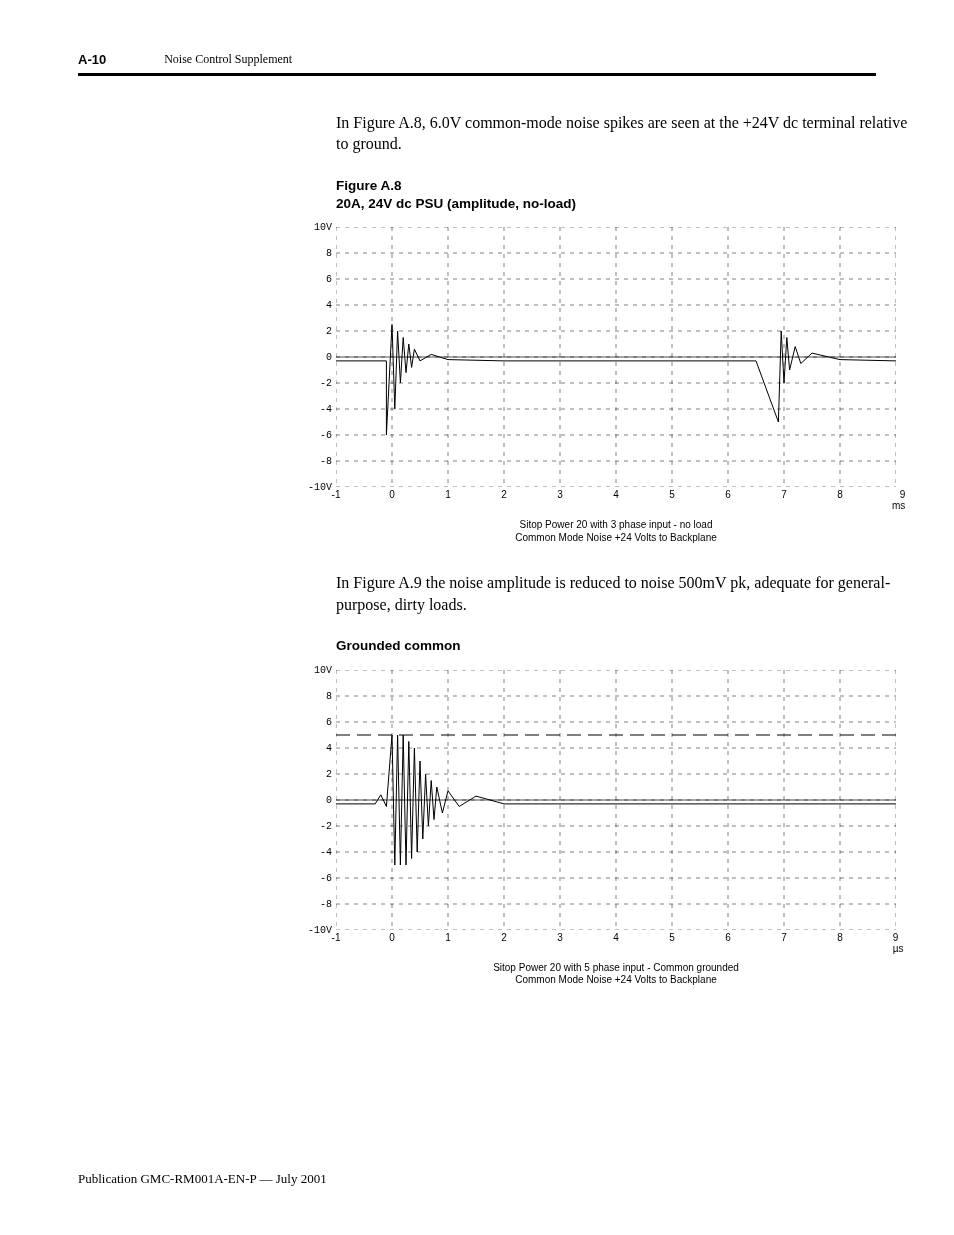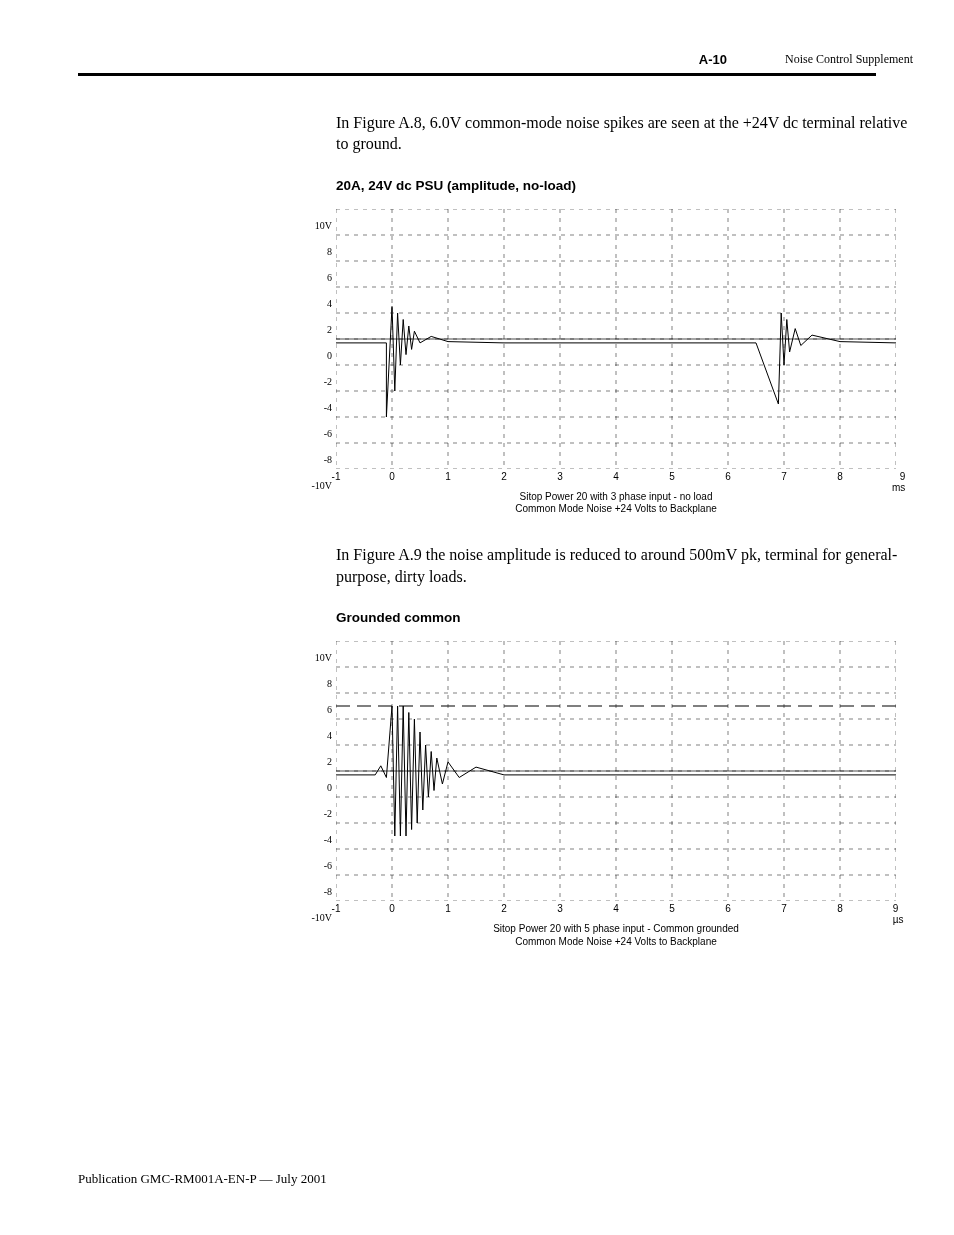--- a/index.html
+++ b/index.html
@@ -1,44 +1,45 @@
 <!DOCTYPE html>
 <html><head>
 <meta charset="utf-8">
 <style>
   * { margin:0; padding:0; box-sizing:border-box; }
   body { font-family: "Times New Roman", Georgia, serif; color:#000; background:#fff; width:954px; min-height:1235px; position:relative; }
-  .header { display:flex; align-items:center; padding:52px 41px 6px 78px;justify-content:flex-end; }
+  .header { display:flex; align-items:center; padding:52px 41px 6px 78px; }
   .pg { font-family: Arial, Helvetica, sans-serif; font-weight:bold; font-size:13px; margin-right:58px; }
   .sect { font-family: "Times New Roman", serif; font-size:12px; }
   .hr { height:2.5px; background:#000; margin:0 78px 36px 78px; }
   .body-txt { padding:0 32px 0 336px; font-size:16px; line-height:1.35; margin-bottom:22px; }
   .fig-cap { padding:0 78px 0 336px; font-family: Arial, Helvetica, sans-serif; font-weight:bold; font-size:13.5px; line-height:1.35; margin-bottom:14px; }
   .chart-wrap { padding:0 78px 0 336px; position:relative; margin-bottom:28px; }
   .chart-area { position:relative; width:560px; height:260px; }
-  .ylabels { position:absolute; left:-34px; top:0; width:30px; height:100%; font-family:Liberation Serif, serif; font-size:10px;margin-top:16px; }
+  .ylabels { position:absolute; left:-34px; top:0; width:30px; height:100%; font-family:Liberation Mono, monospace; font-size:10px; }
   .ylabels span { position:absolute; right:0; transform:translateY(-50%); white-space:nowrap; }
   .xlabels { position:relative; width:560px; height:16px; font-family:"Arial Narrow", Arial, sans-serif; font-size:10px; }
   .xlabels span { position:absolute; top:2px; transform:translateX(-50%); }
   .plot { position:absolute; left:0; top:0; width:100%; height:100%; }
-  .sub { font-family:"Arial Narrow", Arial, sans-serif; font-size:10px; text-align:center; width:560px; line-height:1.25; margin-top:6px; }
+  .sub { font-family:"Arial Narrow", Arial, sans-serif; font-size:10px; text-align:center; width:560px; line-height:1.25; margin-top:16px; }
   .footer { position:absolute; bottom:48px; left:78px; font-family: "Times New Roman", serif; font-size:13px; }
 </style>
 </head>
 <body>
 
 <div class="header">
   <span class="pg">A-10</span>
   <span class="sect">Noise Control Supplement</span>
 </div>
 <div class="hr"></div>
 
 <p class="body-txt">In Figure A.8, 6.0V common-mode noise spikes are seen at the +24V dc terminal relative to ground.</p>
 
 <div class="fig-cap">
+  <div>Figure A.8</div>
   <div>20A, 24V dc PSU (amplitude, no-load)</div>
 </div>
 
 <div class="chart-wrap">
 
   <div class="chart-area">
     <div class="ylabels" id="y1">
         <span style="top: 0px;">10V</span>
         <span style="top: 26px;">8</span>
         <span style="top: 52px;">6</span>
@@ -92,21 +93,21 @@
       <span style="left: 448px;">7</span>
       <span style="left: 504px;">8</span>
       <span style="left: 560px; transform: translateX(-30%); text-align: right;">9 ms</span>
     </div>
   <div class="sub">
     <span>Sitop Power 20 with 3 phase input - no load</span><br>
     <span>Common Mode Noise +24 Volts to Backplane</span>
   </div>
 </div>
 
-<p class="body-txt">In Figure A.9 the noise amplitude is reduced to around 500mV pk, terminal for general-purpose, dirty loads.</p>
+<p class="body-txt">In Figure A.9 the noise amplitude is reduced to noise 500mV pk, adequate for general-purpose, dirty loads.</p>
 
 <div class="fig-cap">
   <div>Grounded common</div>
 </div>
 
 <div class="chart-wrap">
 
   <div class="chart-area">
     <div class="ylabels" id="y2">
         <span style="top: 0px;">10V</span>

